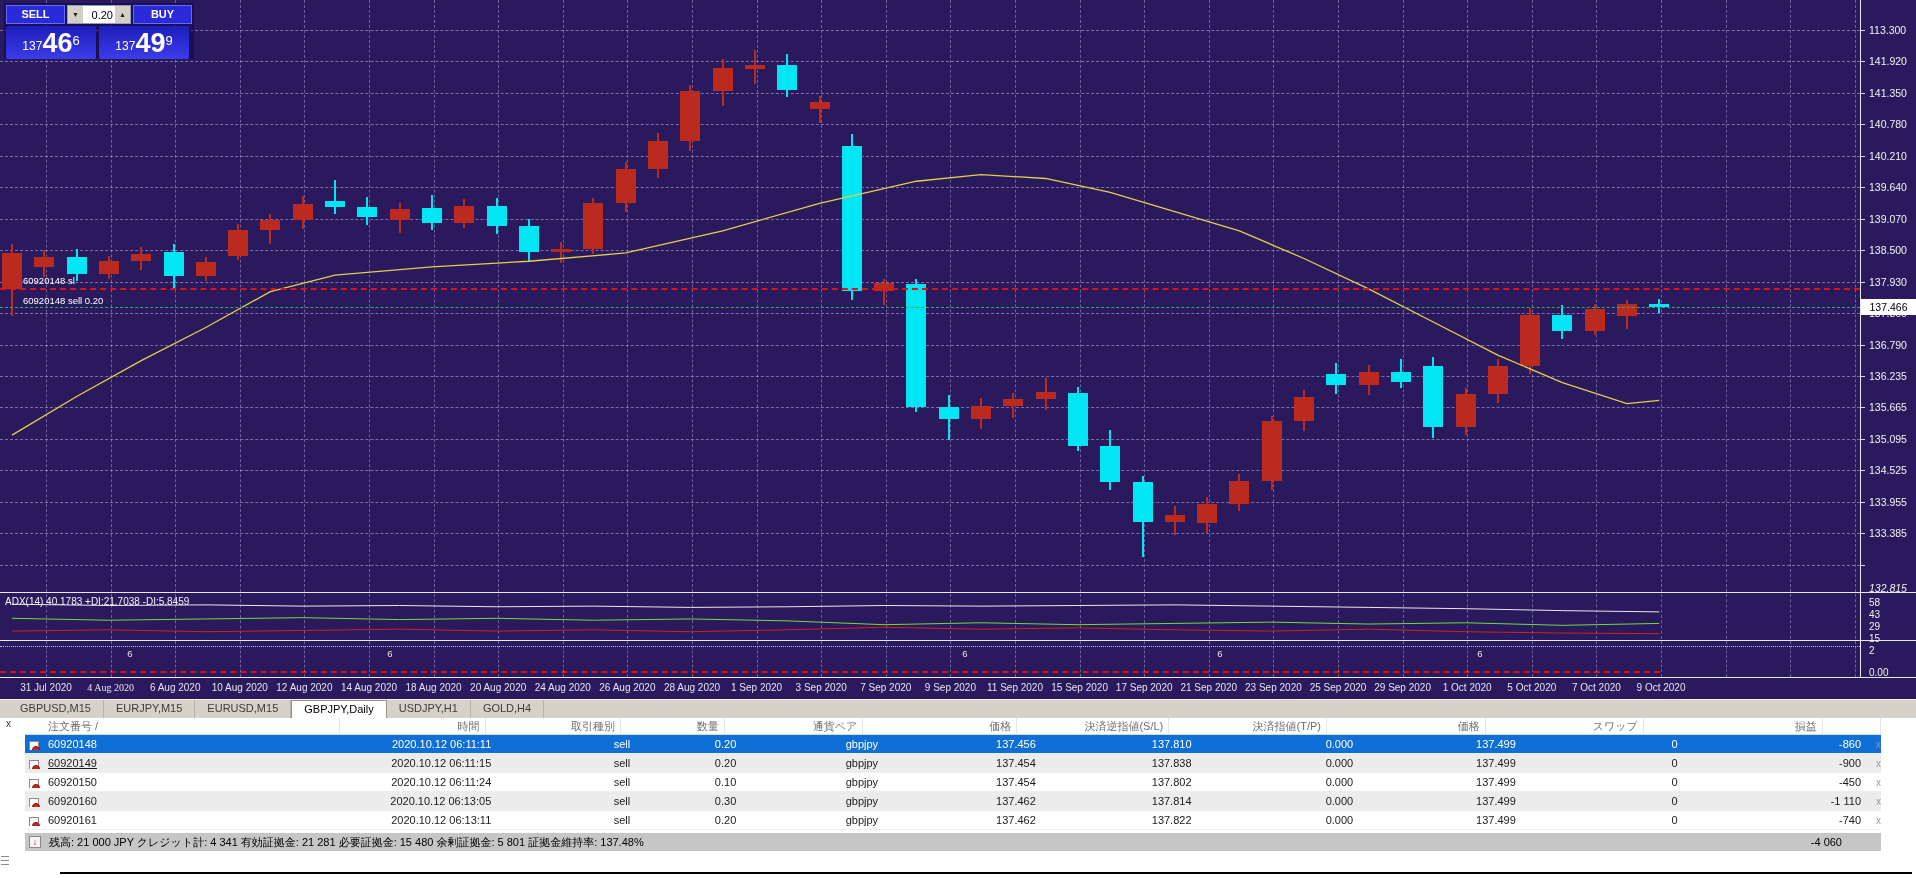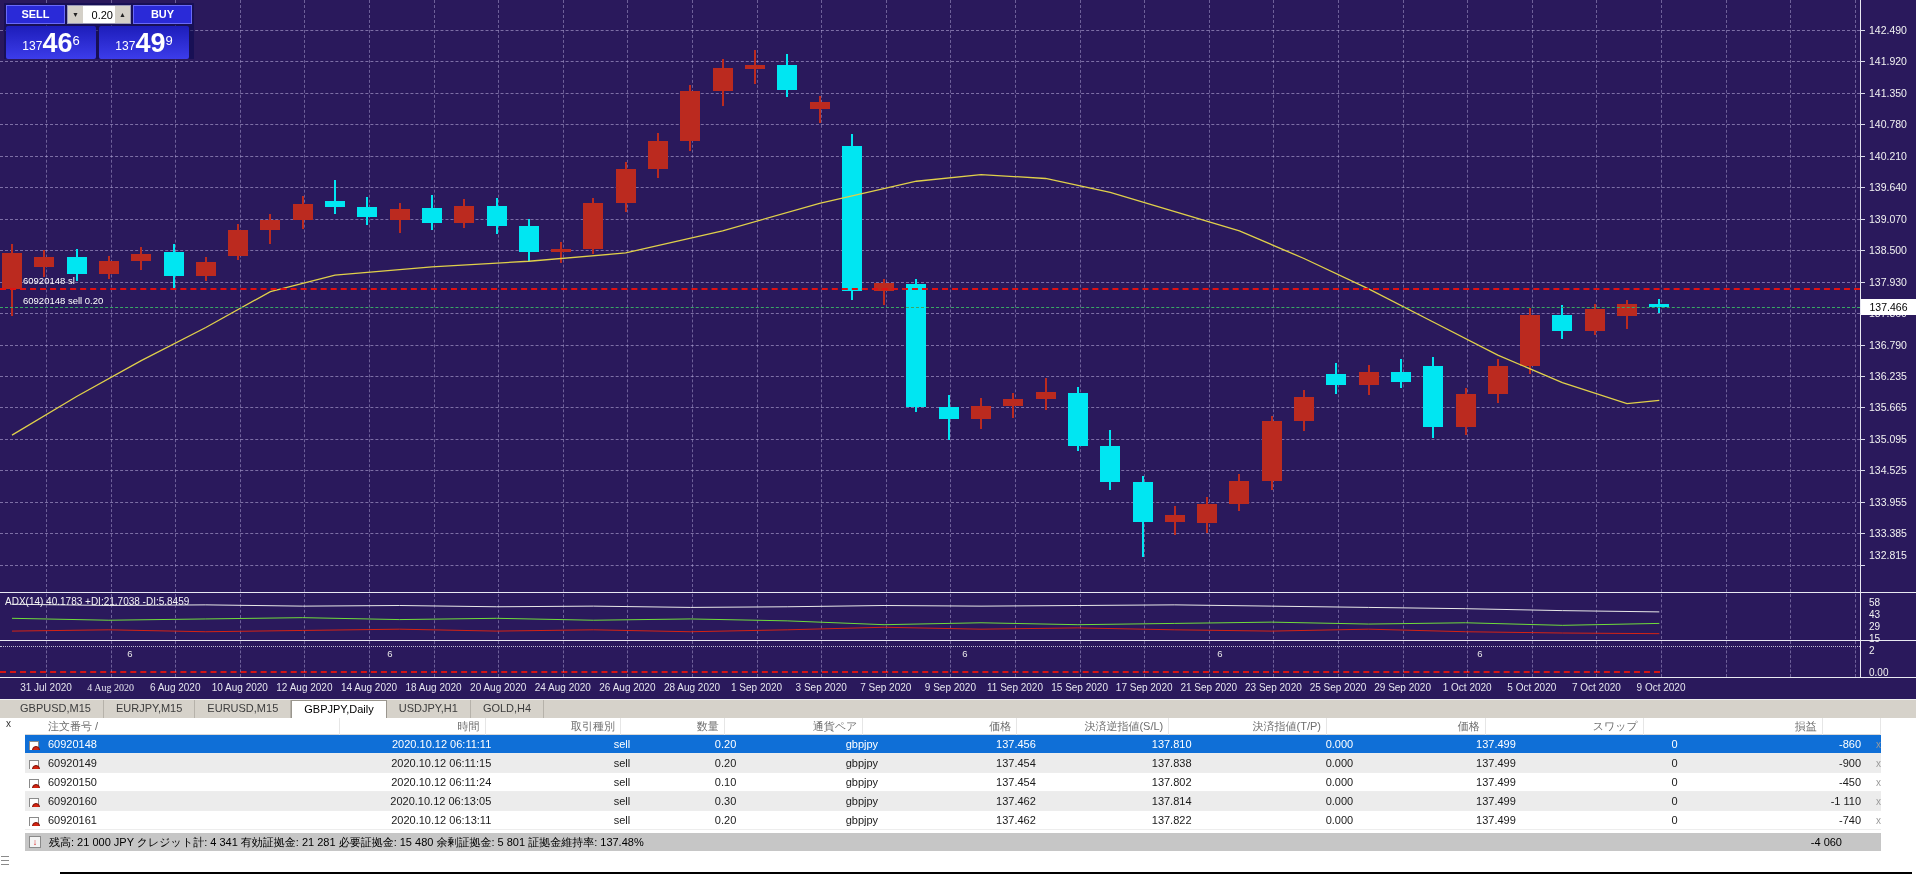--- a/index.html
+++ b/index.html
@@ -355,21 +355,21 @@
           <span class="px-sup">6</span>
         </div>
         <div class="px-panel">
           <span class="px-small">137</span>
           <span class="px-big">49</span>
           <span class="px-sup">9</span>
         </div>
       </div>
     </div>
   <div class="ytick" style="top: 30px;"></div>
-      <div class="yaxis-label" style="top: 24px;">142.490</div>
+      <div class="yaxis-label" style="top: 24px;">113.300</div>
       <div class="ytick" style="top: 61.45px;"></div>
       <div class="yaxis-label" style="top: 55.45px;">141.920</div>
       <div class="ytick" style="top: 92.9px;"></div>
       <div class="yaxis-label" style="top: 86.9px;">141.350</div>
       <div class="ytick" style="top: 124.35px;"></div>
       <div class="yaxis-label" style="top: 118.35px;">140.780</div>
       <div class="ytick" style="top: 155.8px;"></div>
       <div class="yaxis-label" style="top: 149.8px;">140.210</div>
       <div class="ytick" style="top: 187.25px;"></div>
       <div class="yaxis-label" style="top: 181.25px;">139.640</div>
@@ -389,21 +389,21 @@
       <div class="yaxis-label" style="top: 401.4px;">135.665</div>
       <div class="ytick" style="top: 438.85px;"></div>
       <div class="yaxis-label" style="top: 432.85px;">135.095</div>
       <div class="ytick" style="top: 470.3px;"></div>
       <div class="yaxis-label" style="top: 464.3px;">134.525</div>
       <div class="ytick" style="top: 501.75px;"></div>
       <div class="yaxis-label" style="top: 495.75px;">133.955</div>
       <div class="ytick" style="top: 533.2px;"></div>
       <div class="yaxis-label" style="top: 527.2px;">133.385</div>
       <div class="ytick" style="top: 564.65px;"></div>
-      <div class="yaxis-label" style="top: 549px;">132.815</div>
+      <div class="yaxis-label" style="top: 582px; font-style: italic;">132.815</div>
       <div class="date-label" style="left: 46px;">31 Jul 2020</div>
       <div class="date-label" style="left: 110.6px; font-family: Liberation Serif, serif;">4 Aug 2020</div>
       <div class="date-label" style="left: 175.2px;">6 Aug 2020</div>
       <div class="date-label" style="left: 239.8px;">10 Aug 2020</div>
       <div class="date-label" style="left: 304.4px;">12 Aug 2020</div>
       <div class="date-label" style="left: 369px;">14 Aug 2020</div>
       <div class="date-label" style="left: 433.6px;">18 Aug 2020</div>
       <div class="date-label" style="left: 498.2px;">20 Aug 2020</div>
       <div class="date-label" style="left: 562.8px;">24 Aug 2020</div>
       <div class="date-label" style="left: 627.4px;">26 Aug 2020</div>
@@ -465,21 +465,21 @@
           <div class="c" style="width: 143px;"><span>gbpjpy</span></div>
           <div class="c" style="width: 159px;"><span>137.456</span></div>
           <div class="c" style="width: 157px;"><span>137.810</span></div>
           <div class="c" style="width: 163px;"><span>0.000</span></div>
           <div class="c" style="width: 164px;"><span>137.499</span></div>
           <div class="c" style="width: 163px;"><span>0</span></div>
           <div class="c" style="width: 185px;"><span>-860</span></div>
           <div class="row-x">x</div>
         </div>
         <div class="trow order-row alt" style="top: 36px;">
-          <div class="c c0" style="width: 325px;"><div class="doc-icon"></div><span>60920149</span></div>
+          <div class="c c0" style="width: 325px; text-decoration: underline;"><div class="doc-icon"></div><span>60920149</span></div>
           <div class="c" style="width: 150px;"><span>2020.10.12 06:11:15</span></div>
           <div class="c" style="width: 140px;"><span>sell</span></div>
           <div class="c" style="width: 107px;"><span>0.20</span></div>
           <div class="c" style="width: 143px;"><span>gbpjpy</span></div>
           <div class="c" style="width: 159px;"><span>137.454</span></div>
           <div class="c" style="width: 157px;"><span>137.838</span></div>
           <div class="c" style="width: 163px;"><span>0.000</span></div>
           <div class="c" style="width: 164px;"><span>137.499</span></div>
           <div class="c" style="width: 163px;"><span>0</span></div>
           <div class="c" style="width: 185px;"><span>-900</span></div>

